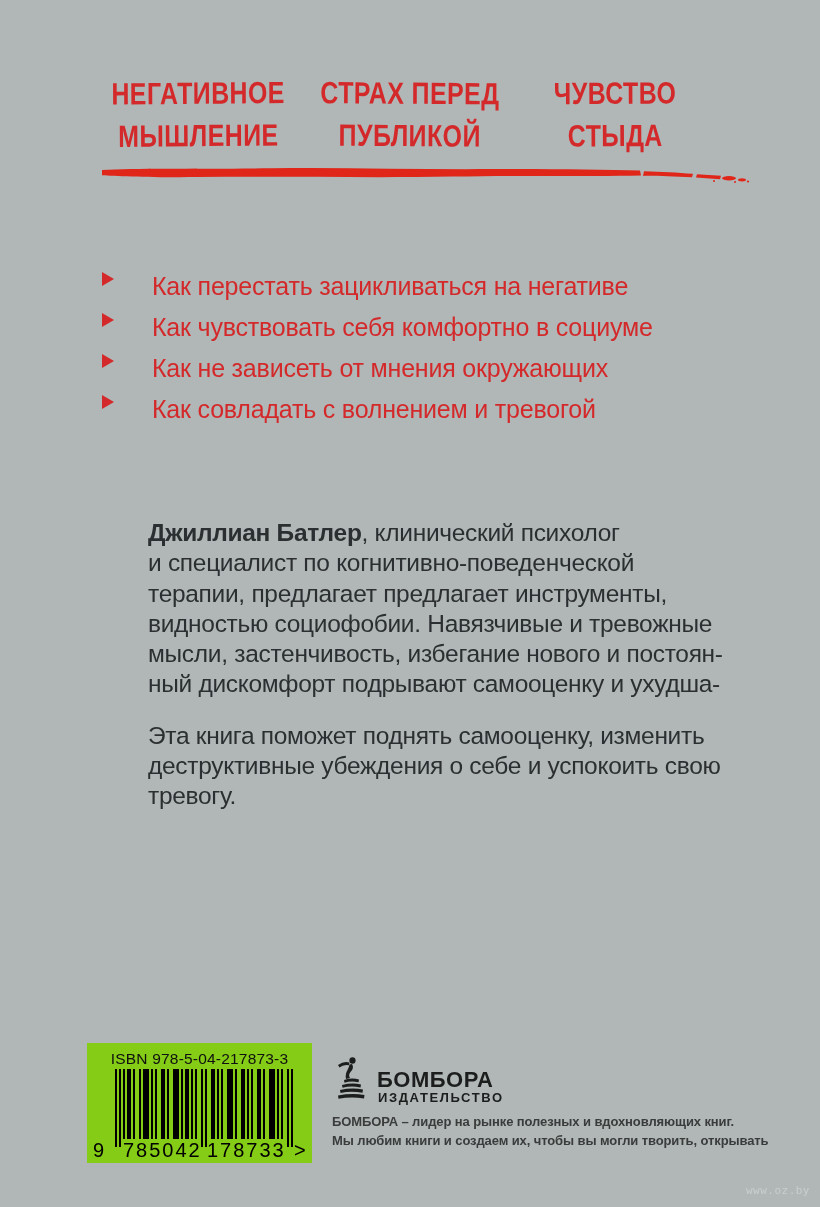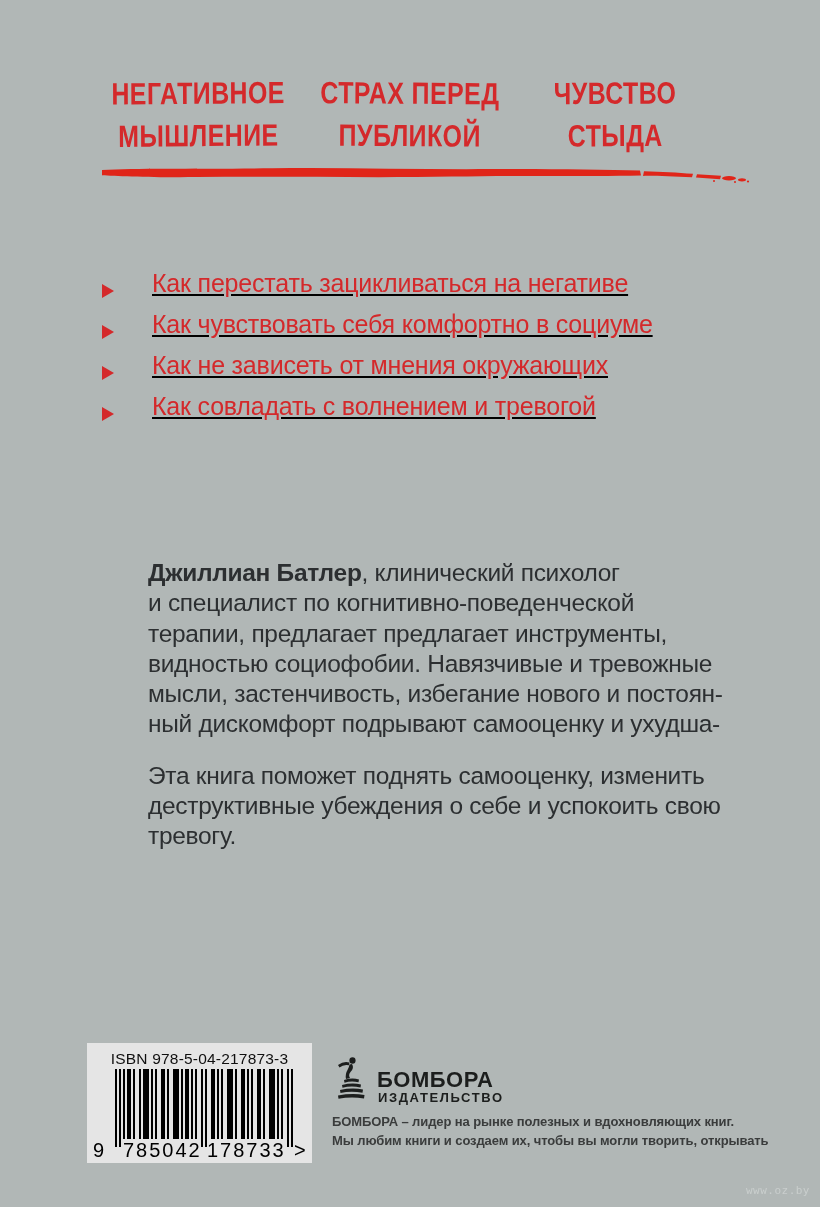--- a/index.html
+++ b/index.html
@@ -18,34 +18,34 @@
        font-weight:bold;font-size:29px;line-height:40px;letter-spacing:.5px;
        transform:scale(.86,1.06);transform-origin:center top;}
   .hdr-1{left:88px;transform:scale(.86,1.06) rotate(-.4deg);}
   .hdr-2{left:300px;transform:scale(.86,1.06) rotate(.3deg);}
   .hdr-3{left:505px;transform:scale(.86,1.06) rotate(-.3deg);}
 
   .brush{position:absolute;left:92px;top:161px;width:660px;height:27px;}
 
   
   .bullets{position:absolute;left:102px;top:272px;}
-  .bullet-row{display:flex;align-items:flex-end;height:26px;margin-bottom:15px;text-decoration:underline;}
+  .bullet-row{display:flex;align-items:flex-start;height:26px;margin-bottom:15px;}
   .tri{width:0;height:0;border-top:7px solid transparent;border-bottom:7px solid transparent;
        border-left:12px solid var(--red);margin-right:38px;flex:none;}
   .bullet-text{color:var(--red);font-size:25px;letter-spacing:-.2px;white-space:nowrap;}
 
   
   .desc{position:absolute;left:148px;top:518px;color:var(--ink);font-size:24.5px;
-        line-height:30.3px;letter-spacing:-.3px;margin-top:40px;}
+        line-height:30.3px;letter-spacing:-.3px;}
   .desc .line{white-space:nowrap;}
   .desc .bold{font-weight:bold;}
   .para2{margin-top:21px;}
 
   
-  .isbn-box{position:absolute;left:87px;top:1043px;width:225px;height:120px;background:#e5e5e5;}
+  .isbn-box{position:absolute;left:87px;top:1043px;width:225px;height:120px;background:#84cc16;}
   .isbn-label{margin-top:7px;text-align:center;font-size:15.5px;color:#101010;letter-spacing:.2px;}
   .barcode{position:absolute;left:28px;top:26px;width:178px;height:78px;}
   .bc-digits{position:absolute;left:0;top:96px;width:225px;height:22px;font-size:20px;color:#000;}
   .bc-digits span{position:absolute;top:0;}
   .d9{left:6px;}
   .g1{left:36px;width:76px;text-align:center;letter-spacing:2px;}
   .g2{left:120px;width:76px;letter-spacing:2px;}
   .dend{left:207px;}
 
   

